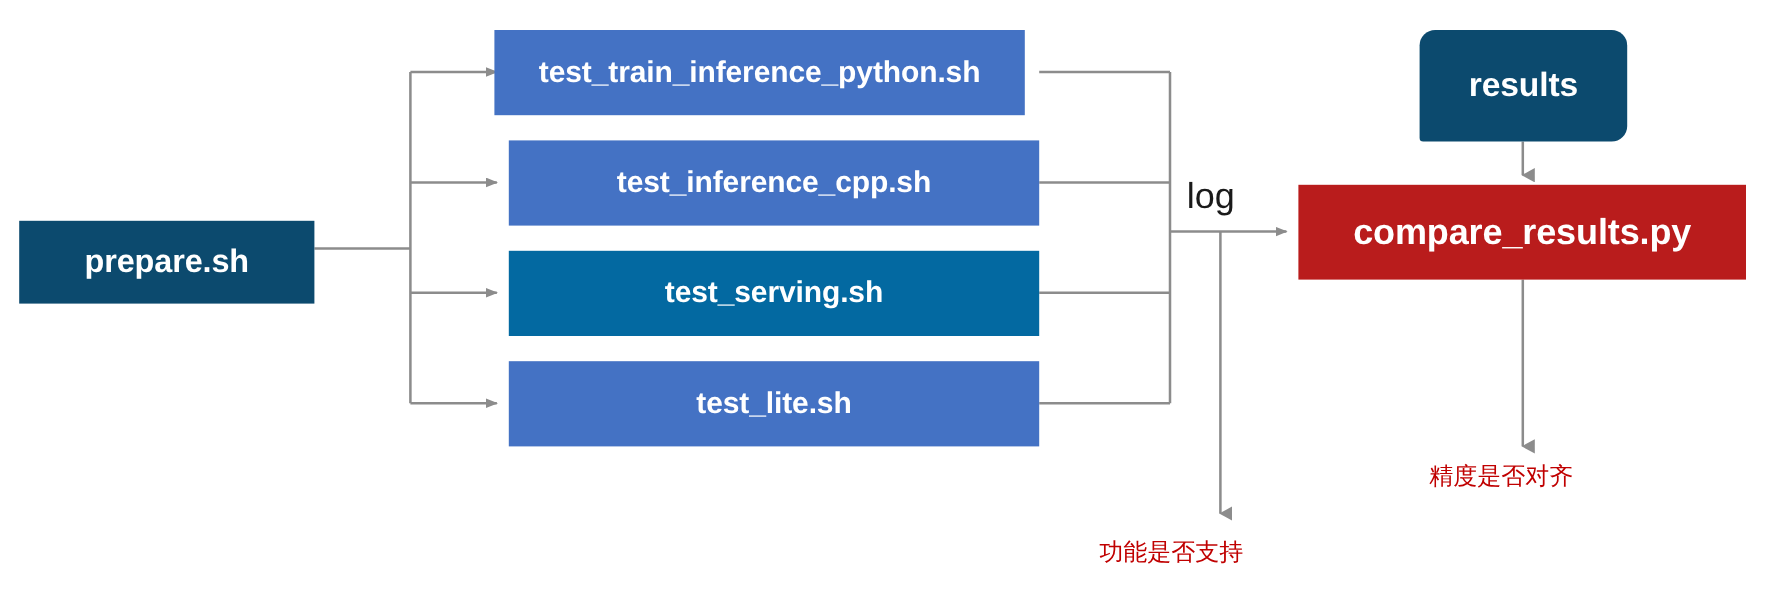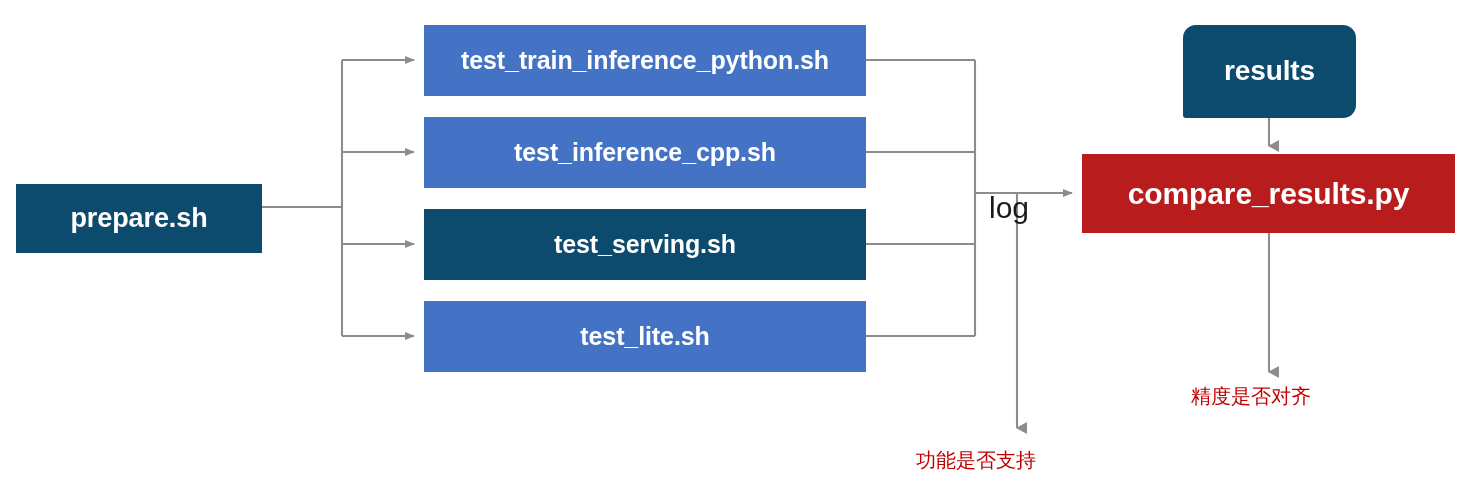--- a/index.html
+++ b/index.html
@@ -42,21 +42,21 @@
   }
   .node-label {
     display: block;
   }
   
   #node-prepare {
     left: 16px;  top: 184px;  width: 246px;  height: 69px;
     font-size: 27px;
   }
   #node-train-python {
-    left: 424px; top: 25px;   width: 442px;  height: 71px;
+    left: 412px; top: 25px;   width: 442px;  height: 71px;
     font-size: 25px;
   }
   #node-inference-cpp {
     left: 424px; top: 117px;  width: 442px;  height: 71px;
     font-size: 25px;
     text-align: right;
   }
   #node-serving {
     left: 424px; top: 209px;  width: 442px;  height: 71px;
     font-size: 25px;
@@ -75,21 +75,20 @@
     font-size: 30px;
   }
   
   .edge-label {
     position: absolute;
     color: #1a1a1a;
     font-size: 30px;
     font-weight: 400;
     white-space: nowrap;
     user-select: none;
-    margin-top: 44px;
   }
   #label-log { left: 989px; top: 147px; }
 
   .note {
     position: absolute;
     font-size: 20px;
     font-weight: 400;
     white-space: nowrap;
     user-select: none;
     font-family: "DejaVu Sans", "Liberation Sans", sans-serif;
@@ -145,21 +144,21 @@
   </div>
 
   <div class="node" id="node-train-python" style="background:#4472C4">
     <span class="node-label">test_train_inference_python.sh</span>
   </div>
 
   <div class="node" id="node-inference-cpp" style="background:#4472C4">
     <span class="node-label">test_inference_cpp.sh</span>
   </div>
 
-  <div class="node" id="node-serving" style="background:#0c4a6e">
+  <div class="node" id="node-serving" style="background:#0369a1">
     <span class="node-label">test_serving.sh</span>
   </div>
 
   <div class="node" id="node-lite" style="background:#4472C4">
     <span class="node-label">test_lite.sh</span>
   </div>
 
   <div class="node" id="node-results" style="background:#0c4a6e">
     <span class="node-label">results</span>
   </div>

